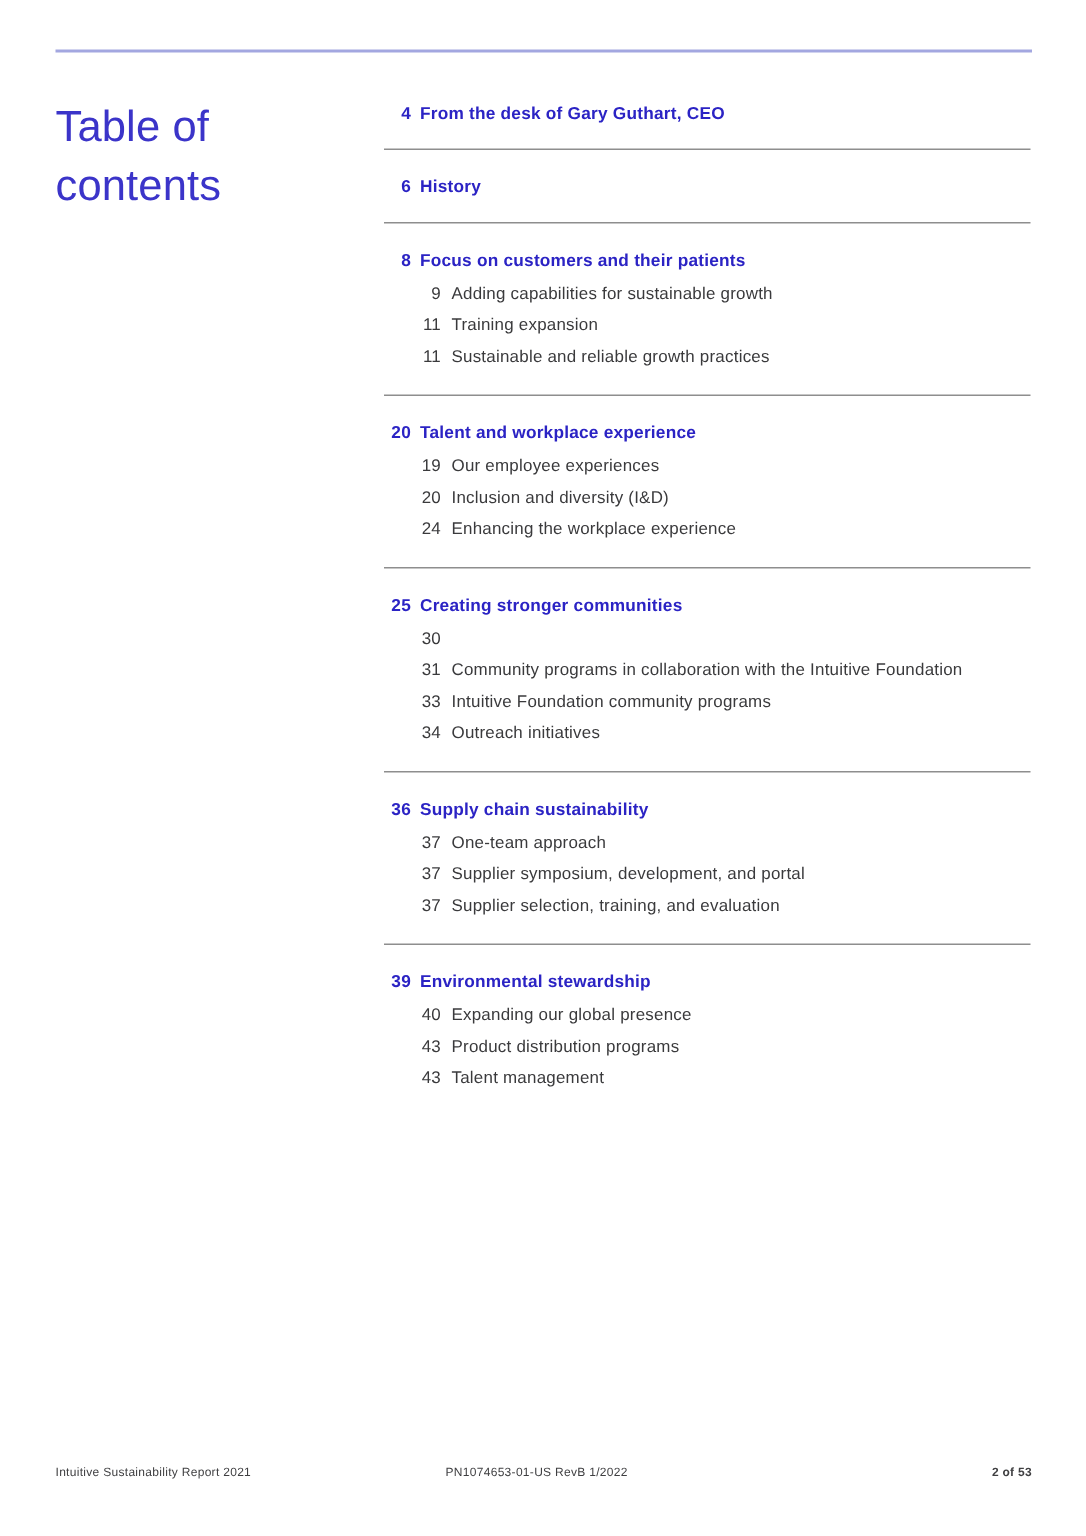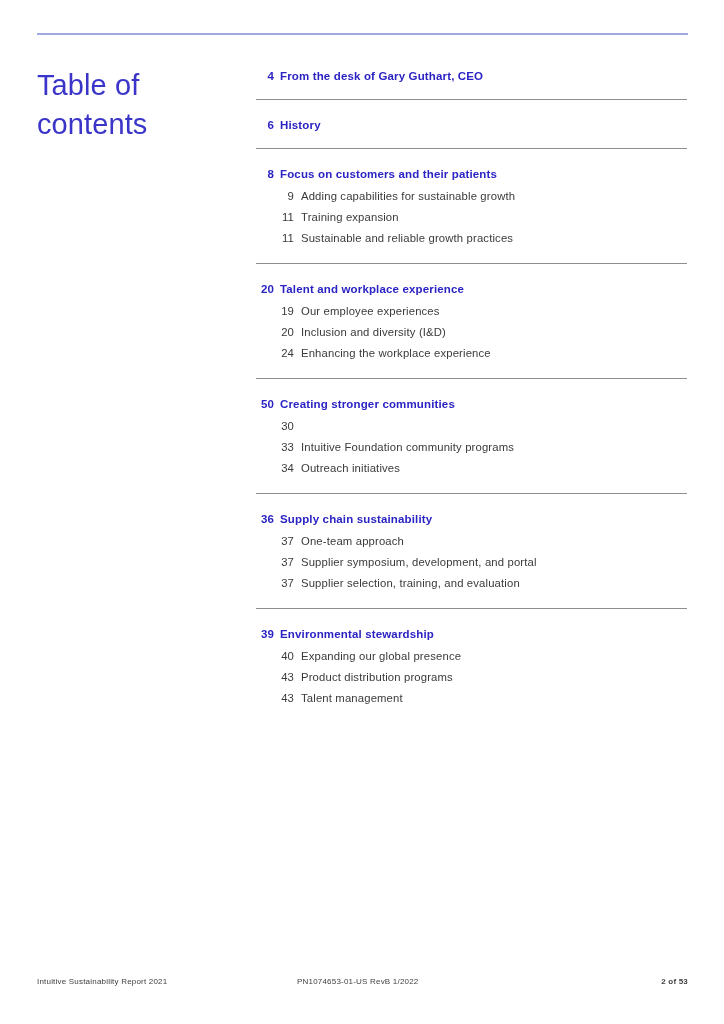--- a/index.html
+++ b/index.html
@@ -209,25 +209,29 @@
         <div class="entry level2">
           <span class="num">24</span>
           <span class="label">Enhancing the workplace experience</span>
         </div>
       </div>
       <div class="spacer-above-rule"></div>
       <div class="rule"></div>
       <div class="spacer-below-rule"></div>
       <div class="group">
         <div class="entry level1">
-          <span class="num">50</span>
+          <span class="num">25</span>
           <span class="label">Creating stronger communities</span>
         </div>
         <div class="entry level2 sub-first">
           <span class="num">30</span>
+        </div>
+        <div class="entry level2">
+          <span class="num">31</span>
+          <span class="label">Community programs in collaboration with the Intuitive Foundation</span>
         </div>
         <div class="entry level2">
           <span class="num">33</span>
           <span class="label">Intuitive Foundation community programs</span>
         </div>
         <div class="entry level2">
           <span class="num">34</span>
           <span class="label">Outreach initiatives</span>
         </div>
       </div>

